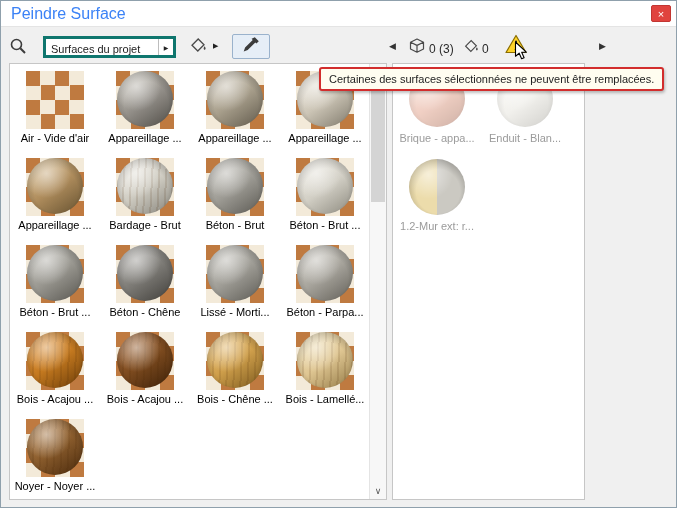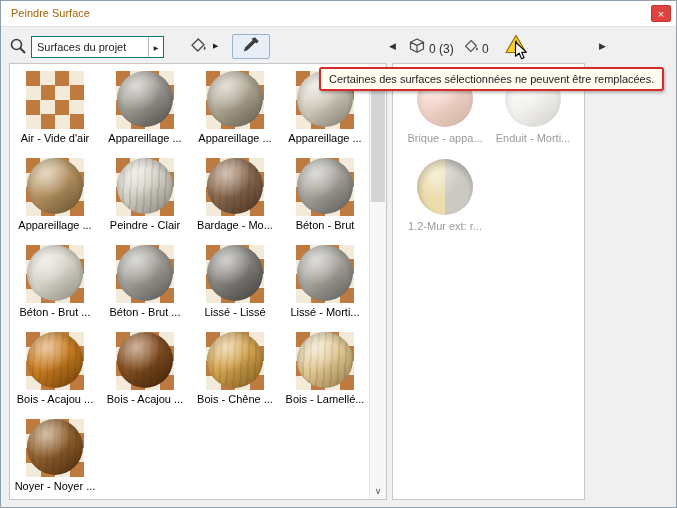--- a/index.html
+++ b/index.html
@@ -4,30 +4,30 @@
 <style>
   * { box-sizing: border-box; }
   body { margin: 0; background: #d6d6d6; font-family: "Liberation Sans", sans-serif; }
 
   .dialog { position: relative; width: 677px; height: 508px; background: #f0f0f0;
             border: 1px solid #8fa0ac; overflow: hidden; }
 
   
   .titlebar { position: absolute; top: 0; left: 0; right: 0; height: 26px;
               background: #ffffff; border-bottom: 1px solid #e4e4e4; }
-  .title { position: absolute; left: 10px; top: 0; line-height: 25px; font-size: 11px; color: #a16207; }
+  .title { position: absolute; left: 10px; top: 0; line-height: 25px; font-size: 16px; color: #3b82f6; }
   .close-btn { position: absolute; right: 5px; top: 4px; width: 20px; height: 17px;
                background: #e0433e; border: 1px solid #c23632; border-radius: 2px;
                color: #fff; font-size: 11px; line-height: 14px; text-align: center; padding: 0;
                font-family: inherit; }
 
   
   .icon-abs { position: absolute; display: block; }
-  .combo { position: absolute; left: 30px; top: 35px; width: 133px; height: 22px;
-           background: #fff; border: 1px solid #0f766e; display: flex; }
+  .combo { position: absolute; left: 42px; top: 35px; width: 133px; height: 22px;
+           background: #fff; border: 3px solid #0f766e; display: flex; }
   .combo-value { flex: 1; font-size: 11px; line-height: 20px; padding-left: 5px; color: #1c1c1c;
                  white-space: nowrap; overflow: hidden; }
   .combo-btn { width: 15px; background: #fff; border: none; border-left: 1px solid #bdbdbd;
                font-size: 6px; color: #222; padding: 0; font-family: inherit; }
   .tool-btn { position: absolute; display: flex; align-items: center; justify-content: center;
               background: transparent; border: 1px solid transparent; padding: 0; }
   .tool-btn.active { background: #e6eef7; border: 1px solid #9ab2cc; border-radius: 2px; }
   #paint-btn { left: 184px; top: 33px; width: 26px; height: 25px; }
   .mini-arrow { position: absolute; left: 212px; top: 41px; font-size: 7px; color: #222;
                 background: none; border: none; padding: 0; font-family: inherit; }
@@ -42,21 +42,21 @@
   #warning-wrap { left: 504px; top: 33px; }
   #cursor-wrap { left: 513px; top: 40px; z-index: 60; }
 
   
   .left-panel { position: absolute; left: 8px; top: 62px; width: 378px; height: 437px;
                 background: #fff; border: 1px solid #c6c6c6; }
   .right-panel { position: absolute; left: 391px; top: 62px; width: 193px; height: 437px;
                  background: #fff; border: 1px solid #c6c6c6; }
   .grid { display: grid; }
   #left-grid { grid-template-columns: repeat(4, 90px); grid-auto-rows: 87px; width: 360px; }
-  #right-grid { grid-template-columns: repeat(2, 88px); grid-auto-rows: 88px; padding-left: 8px; }
+  #right-grid { grid-template-columns: repeat(2, 88px); grid-auto-rows: 88px; }
   .cell { text-align: center; overflow: hidden; }
   .thumb { width: 58px; height: 58px; margin: 7px auto 0; }
   .thumb.checker { background: conic-gradient(#f3ead9 0 25%, #bf7a40 0 50%, #f3ead9 0 75%, #bf7a40 0) 0 0 / 29px 29px; }
   .thumb.plain { background: #fff; }
   .sphere { width: 56px; height: 56px; margin: 1px auto 0; border-radius: 50%;
             background-image:
               radial-gradient(circle at 35% 28%, rgba(255,255,255,.55), rgba(255,255,255,0) 45%),
               radial-gradient(circle at 52% 58%, rgba(0,0,0,0) 50%, rgba(0,0,0,.42) 97%),
               var(--base, linear-gradient(#999,#555)); }
   .cell-label { font-size: 11px; color: #000; margin-top: 3px; white-space: nowrap;
@@ -177,27 +177,21 @@
         <div class="cell">
           <div class="thumb checker">
             <div class="sphere" style="--base: linear-gradient(145deg, #d9bd8f 10%, #ae8c5c 52%, #64502f 100%);"></div>
           </div>
           <div class="cell-label">Appareillage ...</div>
         </div>
         <div class="cell">
           <div class="thumb checker">
             <div class="sphere" style="--base: repeating-linear-gradient(93deg, rgba(70,35,0,0.12) 0 2px, rgba(0,0,0,0) 2px 7px), linear-gradient(145deg, #efece4 10%, #cfccc2 52%, #86837a 100%);"></div>
           </div>
-          <div class="cell-label">Peindre - Clair</div>
-        </div>
-        <div class="cell">
-          <div class="thumb checker">
-            <div class="sphere" style="--base: repeating-linear-gradient(93deg, rgba(70,35,0,0.12) 0 2px, rgba(0,0,0,0) 2px 7px), linear-gradient(145deg, #b18e74 10%, #85654c 52%, #45311f 100%);"></div>
-          </div>
-          <div class="cell-label">Bardage - Mo...</div>
+          <div class="cell-label">Bardage - Brut</div>
         </div>
         <div class="cell">
           <div class="thumb checker">
             <div class="sphere" style="--base: linear-gradient(145deg, #c6c4bd 10%, #9e9c95 52%, #5a5852 100%);"></div>
           </div>
           <div class="cell-label">Béton - Brut</div>
         </div>
         <div class="cell">
           <div class="thumb checker">
             <div class="sphere" style="--base: linear-gradient(145deg, #eeebe3 10%, #d2cfc5 52%, #8c897e 100%);"></div>
@@ -207,27 +201,33 @@
         <div class="cell">
           <div class="thumb checker">
             <div class="sphere" style="--base: linear-gradient(145deg, #c2c0b9 10%, #9a9891 52%, #57554f 100%);"></div>
           </div>
           <div class="cell-label">Béton - Brut ...</div>
         </div>
         <div class="cell">
           <div class="thumb checker">
             <div class="sphere" style="--base: linear-gradient(145deg, #b0aeaa 10%, #7e7c77 52%, #3f3d39 100%);"></div>
           </div>
-          <div class="cell-label">Lissé - Lissé</div>
+          <div class="cell-label">Béton - Chêne</div>
         </div>
         <div class="cell">
           <div class="thumb checker">
             <div class="sphere" style="--base: linear-gradient(145deg, #c8c6bf 10%, #a09e97 52%, #5c5a54 100%);"></div>
           </div>
           <div class="cell-label">Lissé - Morti...</div>
+        </div>
+        <div class="cell">
+          <div class="thumb checker">
+            <div class="sphere" style="--base: linear-gradient(145deg, #cfccc4 10%, #a7a49c 52%, #615e57 100%);"></div>
+          </div>
+          <div class="cell-label">Béton - Parpa...</div>
         </div>
         <div class="cell">
           <div class="thumb checker">
             <div class="sphere" style="--base: repeating-linear-gradient(93deg, rgba(70,35,0,0.12) 0 2px, rgba(0,0,0,0) 2px 7px), linear-gradient(145deg, #e69a43 10%, #c4791f 52%, #6b3c08 100%);"></div>
           </div>
           <div class="cell-label">Bois - Acajou ...</div>
         </div>
         <div class="cell">
           <div class="thumb checker">
             <div class="sphere" style="--base: repeating-linear-gradient(93deg, rgba(70,35,0,0.12) 0 2px, rgba(0,0,0,0) 2px 7px), linear-gradient(145deg, #a86a38 10%, #7c4a1e 52%, #3c2008 100%);"></div>
@@ -265,21 +265,21 @@
         <div class="cell">
           <div class="thumb plain">
             <div class="sphere" style="--base: linear-gradient(145deg, #f4c9b6 10%, #e3a18a 52%, #9e644e 100%); opacity: 0.5;"></div>
           </div>
           <div class="cell-label muted">Brique - appa...</div>
         </div>
         <div class="cell">
           <div class="thumb plain">
             <div class="sphere" style="--base: linear-gradient(145deg, #f8f6f0 10%, #e6e4dc 52%, #a4a29a 100%); opacity: 0.5;"></div>
           </div>
-          <div class="cell-label muted">Enduit - Morti...</div>
+          <div class="cell-label muted">Enduit - Blan...</div>
         </div>
         <div class="cell">
           <div class="thumb plain">
             <div class="sphere" style="--base: linear-gradient(90deg, #ecdcab 0 50%, #cbc9c2 50% 100%);"></div>
           </div>
           <div class="cell-label muted">1.2-Mur ext: r...</div>
         </div>
       </div>
   </div>
 

